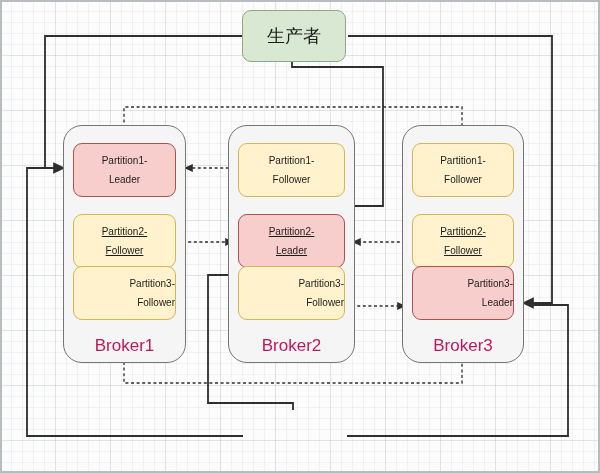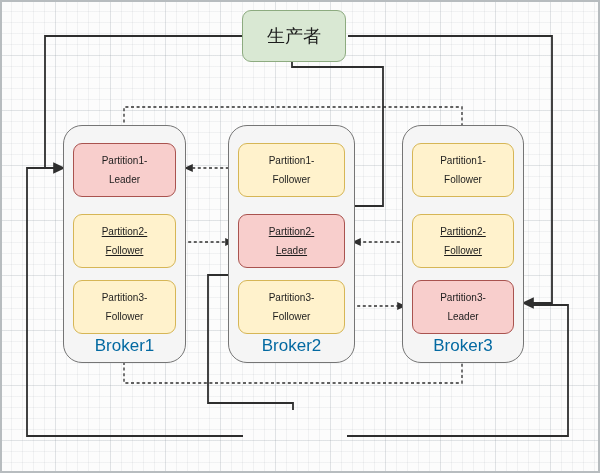--- a/index.html
+++ b/index.html
@@ -43,24 +43,24 @@
     display:flex;flex-direction:column;align-items:center;justify-content:center;
     border-radius:9px;
     font-size:10px;line-height:19px;
     box-sizing:border-box;
     text-align:center;
   }
   .pnode.leader{background:var(--c-leader_fill,#f8cecc);border:1.5px solid var(--c-leader_border,#a9534f);}
   .pnode.follower{background:var(--c-follower_fill,#fff2cc);border:1.5px solid var(--c-follower_border,#d6b656);}
   .row1{top:17px;}
   .row2{top:88px;text-decoration:underline;}
-  .row3{top:154px;}
+  .row3{top:140px;align-items:flex-end;}
   .broker-label{
     position:absolute;left:0;right:0;bottom:6px;
-    text-align:center;font-size:17px;color:#0369a1;
+    text-align:center;font-size:17px;color:#be185d;
   }
 </style>
 </head>
 <body>
 
 <div class="canvas">
 
   <svg class="edges" viewBox="0 0 600 473">
     <defs>
       <marker id="arr" viewBox="0 0 10 10" refX="8.5" refY="5" markerWidth="7.5" markerHeight="7.5" orient="auto-start-reverse">

